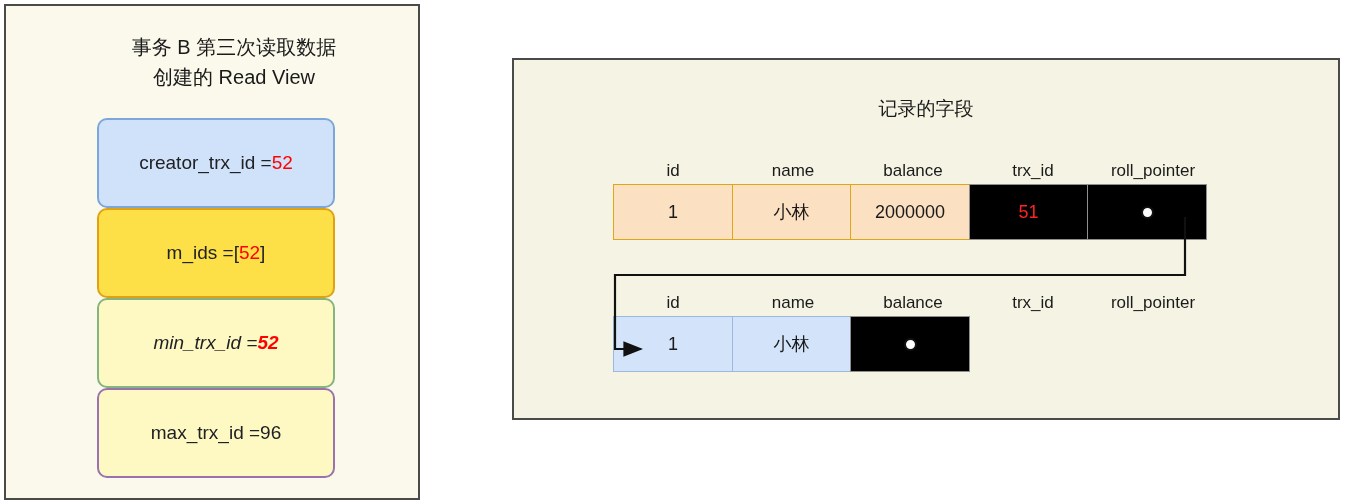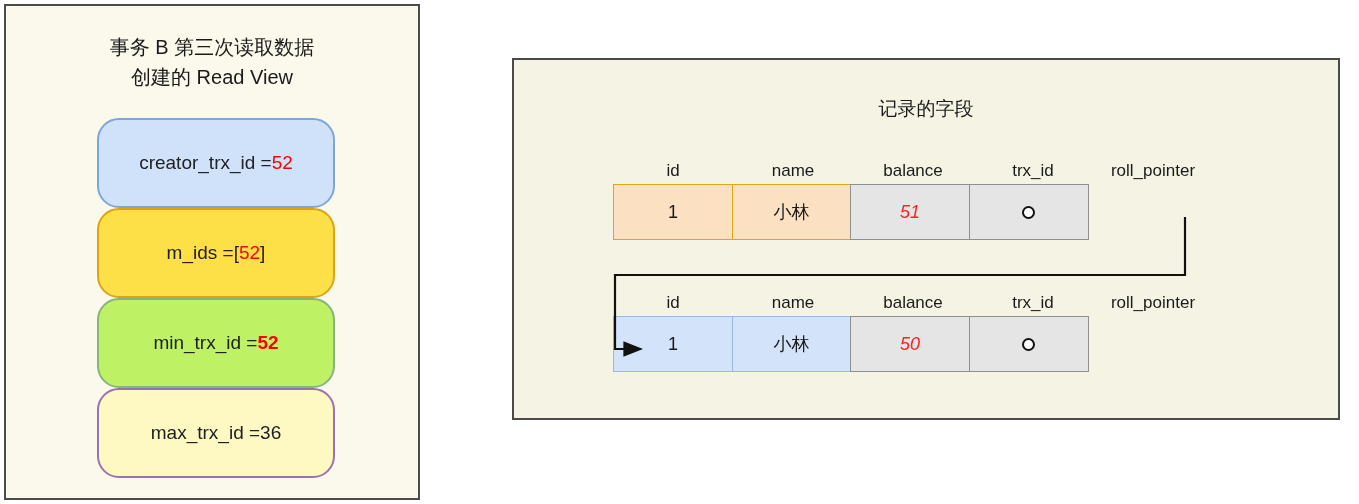--- a/index.html
+++ b/index.html
@@ -29,40 +29,41 @@
   #readview-title {
     position: absolute;
     left: 0;
     top: 26px;
     width: 100%;
     text-align: center;
     font-size: 20px;
     line-height: 30px;
     color: #1a1a1a;
     white-space: pre-line;
+    padding-left: 22px;
   }
 
   .rv-box {
     position: absolute;
     left: 91px;
     width: 238px;
     height: 90px;
     box-sizing: border-box;
-    border-radius: 22px;
+    border-radius: 10px;
     border-width: 2px;
     border-style: solid;
     display: flex;
     align-items: center;
     justify-content: center;
     font-size: 19px;
     color: #202124;
   }
   #rv-box-creator { top: 112px; background: #d0e2f9; border-color: #7da7d8; }
   #rv-box-mids    { top: 202px; background: #fde047; border-color: #e0a214; }
-  #rv-box-min     { top: 292px; background: #bef264; border-color: #85b47e; }
+  #rv-box-min     { top: 292px; background: #fef9c3; border-color: #85b47e; font-style: italic; }
   #rv-box-max     { top: 382px; background: #fef9c3; border-color: #9a72ad; }
 
   .rv-val-red       { color: #ff0000; }
   .rv-val-red-bold  { color: #ff0000; font-weight: bold; }
   .rv-bracket       { color: #202124; }
 
   
   #record-panel {
     position: absolute;
     left: 512px;
@@ -120,21 +121,21 @@
     border-style: solid;
     margin-left: -1.5px;
   }
   .rec-cell:first-child { margin-left: 0; }
 
   
   #rec-table-new .rec-cell.data   { background: #fce0c2; border-color: #dfa713; }
   
   #rec-table-old .rec-cell.data   { background: #d3e3fa; border-color: #9bb9e0; }
   
-  .rec-cell.meta { background: #e5e5e5; border-color: #8f8f8f; font-style: italic; }
+  .rec-cell.meta { background: #000000; border-color: #8f8f8f; }
 
   .trx-red { color: #ff2222; }
 
   .ptr-circle {
     width: 13px;
     height: 13px;
     border-radius: 50%;
     border: 2px solid #111111;
     background: #ffffff;
     box-sizing: border-box;
@@ -170,58 +171,58 @@
       <span class="rv-bracket">]</span>
   </div>
 
   <div class="rv-box" id="rv-box-min">
     <span>min_trx_id = </span>
       <span class="rv-val-red-bold">52</span>
   </div>
 
   <div class="rv-box" id="rv-box-max">
     <span>max_trx_id = </span>
-      <span>36</span>
+      <span>96</span>
   </div>
 </div>
 
 <div id="record-panel">
   <div id="record-title">记录的字段</div>
 </div>
 
 <div class="rec-table" id="rec-table-new">
   <div class="rec-header-row">
     <div class="rec-header-cell">id</div>
     <div class="rec-header-cell">name</div>
     <div class="rec-header-cell">balance</div>
     <div class="rec-header-cell">trx_id</div>
     <div class="rec-header-cell">roll_pointer</div>
   </div>
   <div class="rec-body-row">
     <div class="rec-cell data">1</div>
     <div class="rec-cell data">小林</div>
+    <div class="rec-cell data">2000000</div>
     <div class="rec-cell meta trx-red">51</div>
     <div class="rec-cell meta">
       <span class="ptr-circle"></span>
     </div>
   </div>
 </div>
 
 <div class="rec-table" id="rec-table-old">
   <div class="rec-header-row">
     <div class="rec-header-cell">id</div>
     <div class="rec-header-cell">name</div>
     <div class="rec-header-cell">balance</div>
     <div class="rec-header-cell">trx_id</div>
     <div class="rec-header-cell">roll_pointer</div>
   </div>
   <div class="rec-body-row">
     <div class="rec-cell data">1</div>
     <div class="rec-cell data">小林</div>
-    <div class="rec-cell meta trx-red">50</div>
     <div class="rec-cell meta">
       <span class="ptr-circle"></span>
     </div>
   </div>
 </div>
 
 <svg id="roll-pointer-connector">
   <defs>
     <marker id="arrowhead" markerWidth="9" markerHeight="7" refX="8" refY="3.5" orient="auto">
       <polygon points="0 0, 9 3.5, 0 7" fill="#111111"></polygon>

